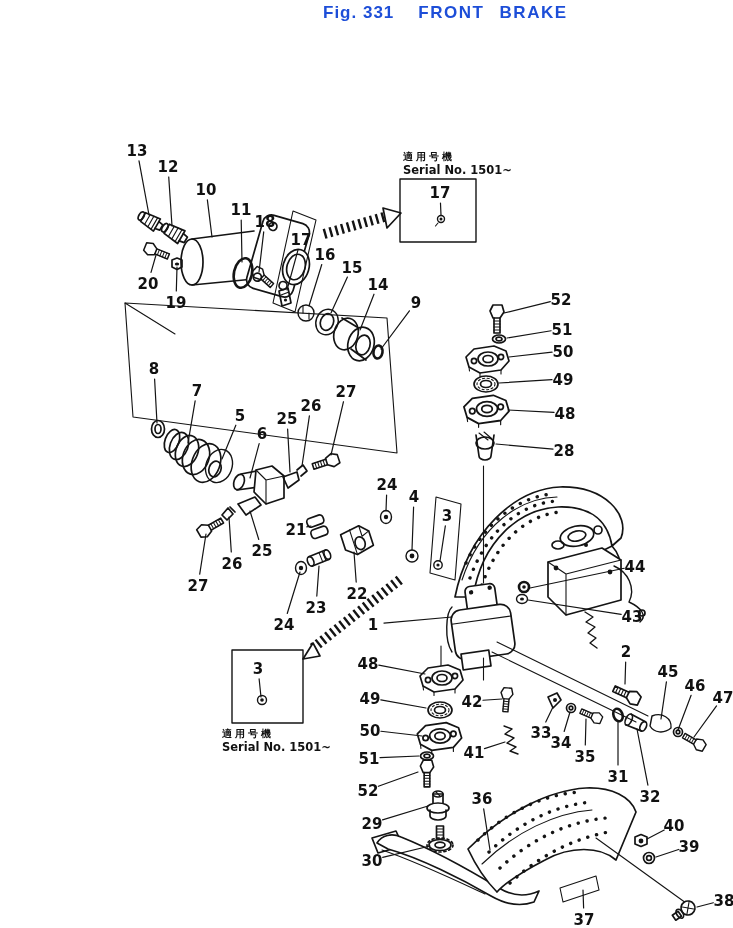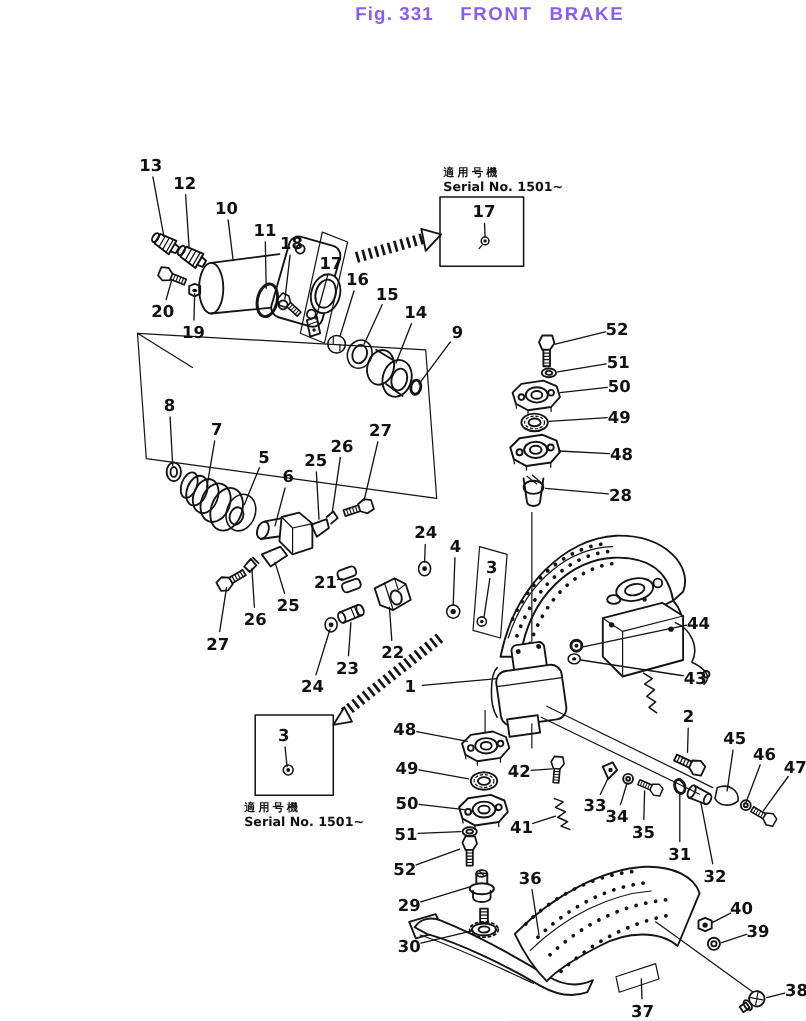--- a/index.html
+++ b/index.html
@@ -1,19 +1,19 @@
 <!DOCTYPE html>
 <html><head>
 <meta charset="utf-8">
 <style>
   html,body{margin:0;padding:0;background:#e8e8e8;}
   .page{position:relative;width:733px;height:928px;background:#ffffff;overflow:hidden;
         font-family:"Liberation Sans",sans-serif;}
   .title{position:absolute;top:3px;left:323px;font:bold 17px "Liberation Sans",sans-serif;
-         color:#8b5cf6;letter-spacing:1px;white-space:nowrap;text-align:right;}
+         color:#1d4ed8;letter-spacing:1px;white-space:nowrap;text-align:right;}
   .title .fig{margin-right:24px;}
   .title .nm{word-spacing:9px;letter-spacing:1.5px;}
   svg{position:absolute;top:0;left:0;}
   svg *{stroke:#141414;fill:none;stroke-width:1.7;stroke-linecap:round;stroke-linejoin:round;}
   svg .thin{stroke-width:1.1;}
   svg .med{stroke-width:1.4;}
   svg .thick{stroke-width:2.6;}
   svg .wfill{fill:#ffffff;}
   svg .dk{fill:#141414;stroke:none;}
   svg .dots{stroke-width:3.4;stroke-dasharray:0.1 9;stroke-linecap:round;}

